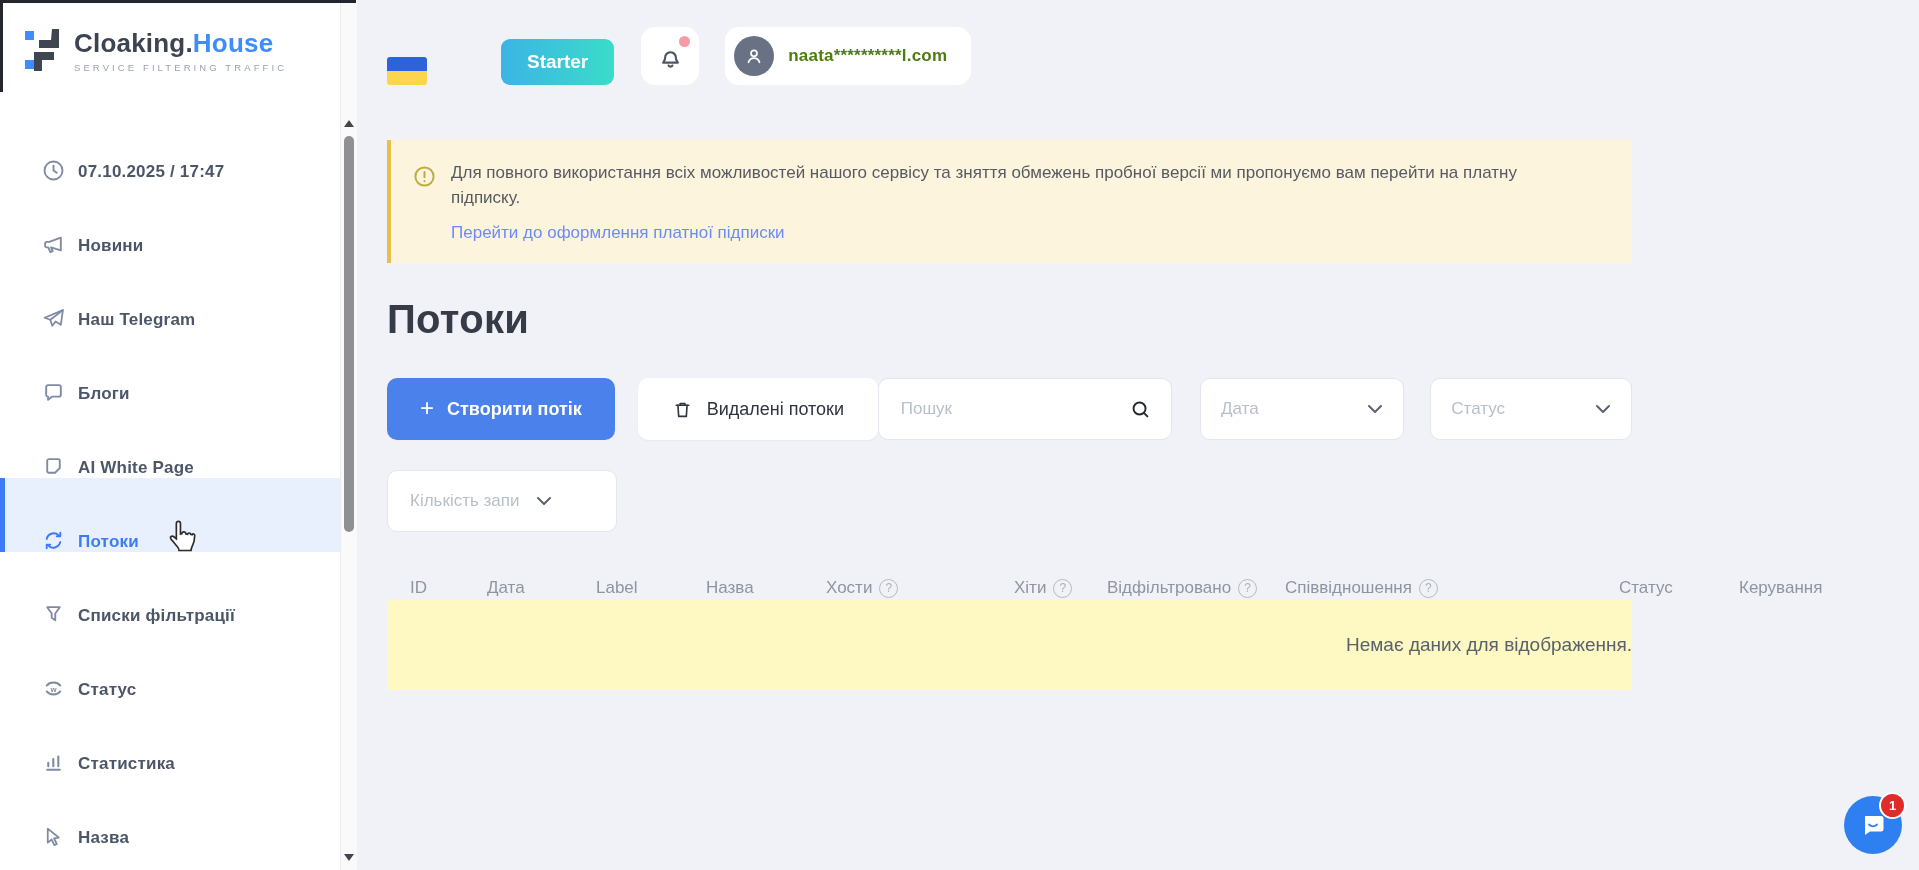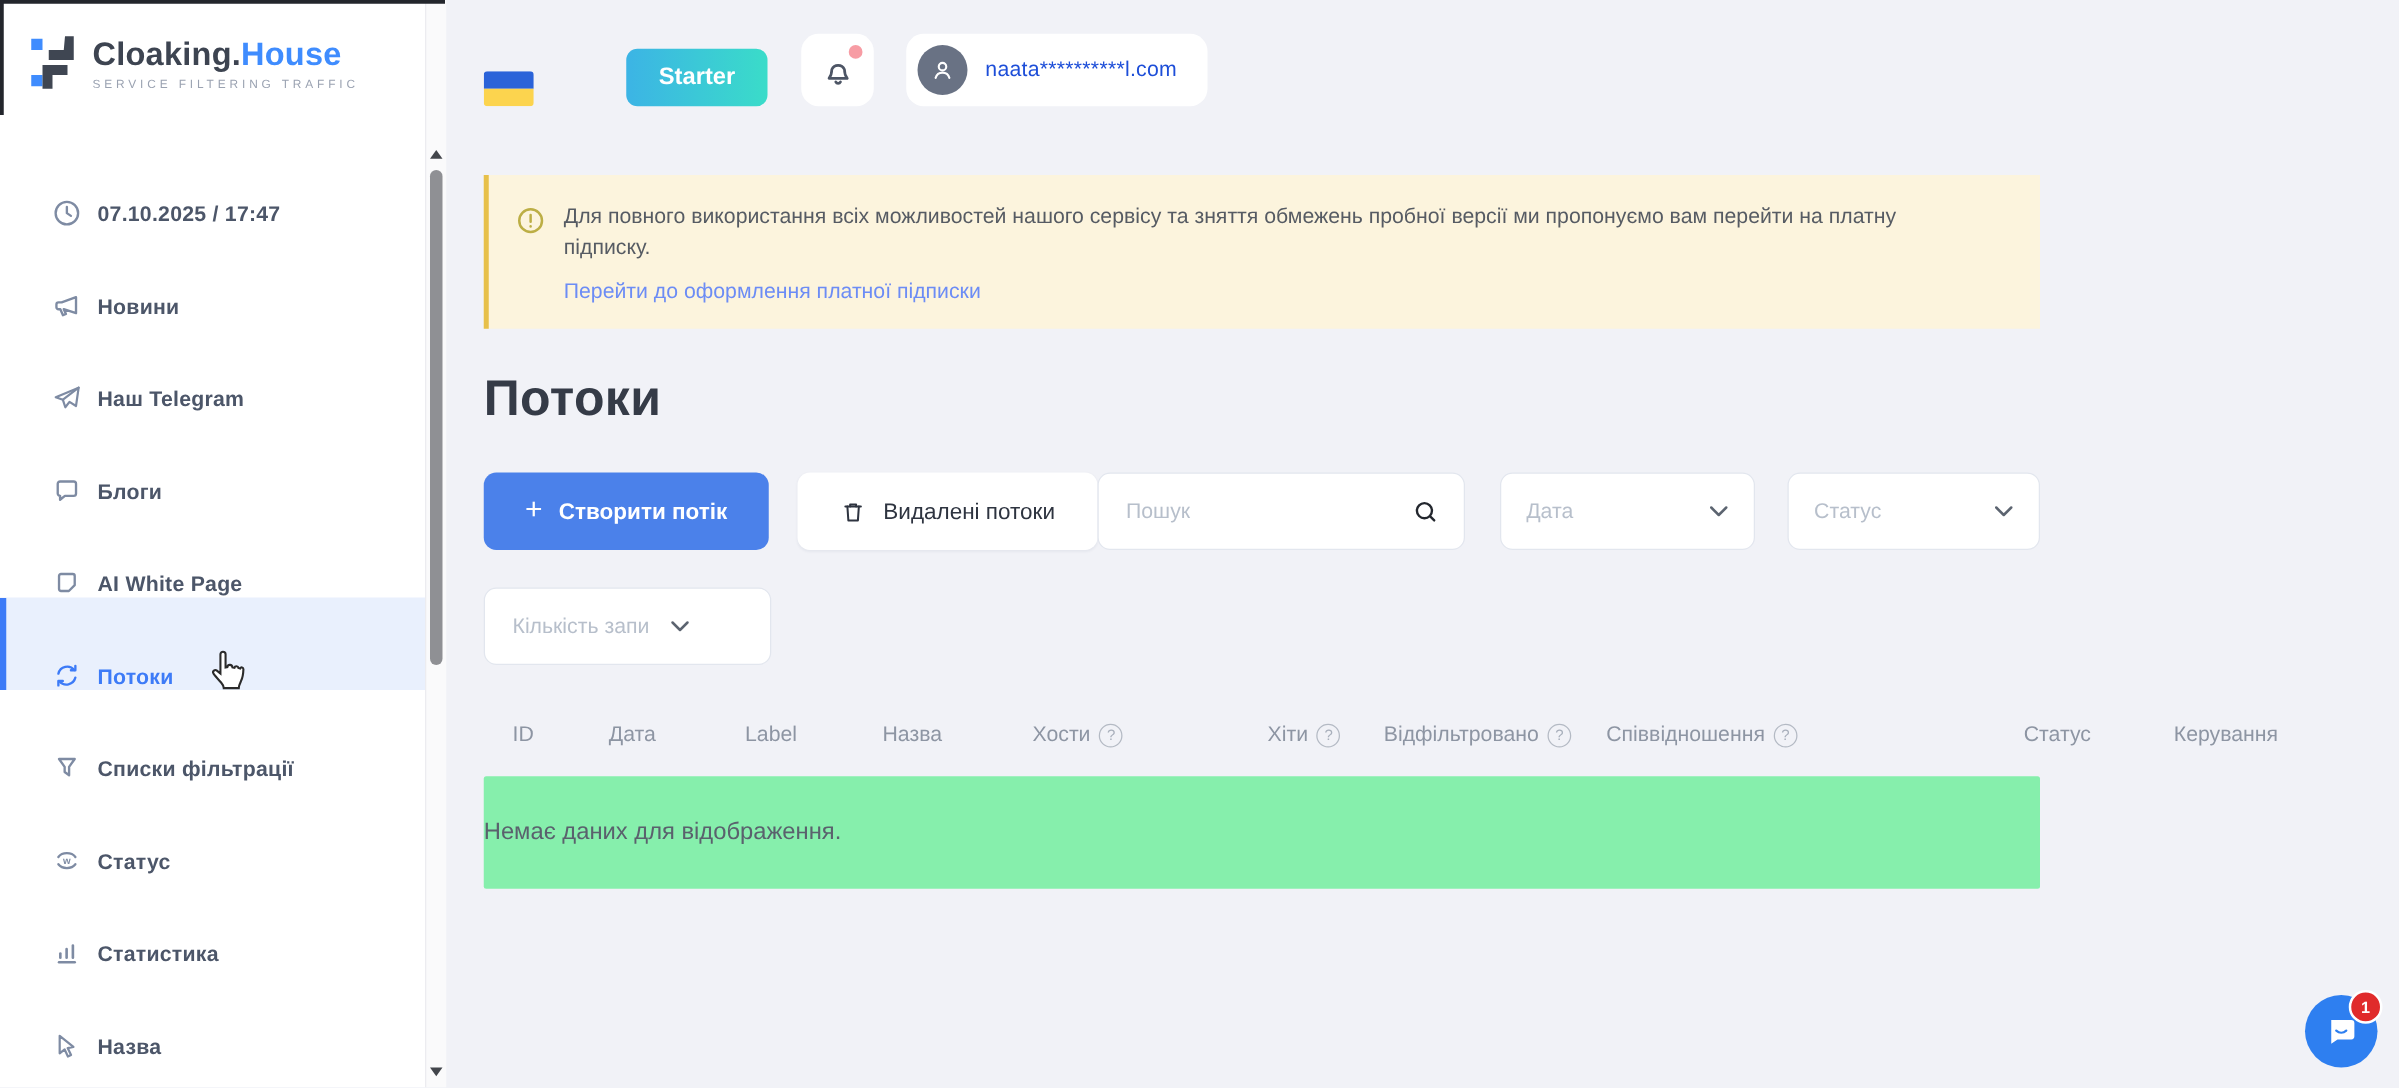--- a/index.html
+++ b/index.html
@@ -41,21 +41,21 @@
   .demo-label{font-size:17px;font-weight:700;color:#2f3540;line-height:1.3}
   .topbar-right{display:flex;align-items:flex-end}
   .flag{width:40px;height:28px;border-radius:3px;overflow:hidden;margin-right:74px;cursor:pointer;flex:none}
   .flag .b{height:14px;background:#2b63d9}
   .flag .y{height:14px;background:#fcd44e}
   .plan-btn{height:46px;padding:0 26px;border:none;border-radius:9px;background:linear-gradient(90deg,#3cb4e5,#3adcc9);color:#fff;font-size:19px;font-weight:700;cursor:pointer;font-family:"Liberation Sans",sans-serif}
   .bell-wrap{width:58px;height:58px;background:#fff;border-radius:14px;margin-left:27px;position:relative;display:flex;align-items:center;justify-content:center;cursor:pointer}
   .bell-dot{position:absolute;top:9px;right:9px;width:11px;height:11px;border-radius:50%;background:#f79ca4}
   .user-chip{height:58px;background:#fff;border-radius:14px;margin-left:26px;display:flex;align-items:center;padding:0 24px 0 9px;cursor:pointer}
   .avatar{width:40px;height:40px;border-radius:50%;background:#697284;display:flex;align-items:center;justify-content:center;margin-right:14px;flex:none}
-  .user-email{font-size:17px;font-weight:400;color:#1d4ed8;letter-spacing:.2px}
+  .user-email{font-size:17px;font-weight:700;color:#4d7c0f;letter-spacing:.2px}
 
   .banner{margin-top:28px;background:#fcf4dd;border-left:4px solid #e7c04a;display:flex;padding:21px 26px 20px 0}
   .banner-icon{margin:4px 15px 0 22px;flex:none;color:#bcae45}
   .banner-line{font-size:17px;color:#565b63;line-height:1.45}
   .banner-link{margin-top:13px;font-size:17px;color:#6c8cf5;cursor:pointer;display:inline-block}
 
   .page-title{margin:34px 0 0;font-size:40px;font-weight:800;color:#353b47;letter-spacing:.3px}
 
   .controls{margin-top:36px;display:flex;align-items:center}
   .btn-create{width:262px;height:62px;border:none;border-radius:10px;background:#4b81ea;color:#fff;font-size:18px;font-weight:600;display:flex;align-items:center;justify-content:center;gap:13px;cursor:pointer;font-family:"Liberation Sans",sans-serif}
@@ -70,21 +70,21 @@
   .dd.status{width:227px;margin-left:26px}
   .controls-row2{margin-top:30px;display:flex}
   .dd.per-page{width:230px;justify-content:flex-start;gap:16px;padding:0 14px 0 22px}
   .dd.per-page .dd-label{max-width:148px}
   .chev{flex:none;color:#5c6470}
 
   .table-head{margin-top:46px;display:grid;grid-template-columns:77px 109px 110px 120px 188px 93px 178px 334px 120px 1fr;padding-left:23px;align-items:center;color:#8d95a3;font-size:17px}
   .th{display:flex;align-items:center;gap:7px;white-space:nowrap}
   .help{width:19px;height:19px;border-radius:50%;border:1.5px solid #b4bac4;color:#a9b0bc;font-size:12px;display:inline-flex;align-items:center;justify-content:center;cursor:pointer;flex:none;box-sizing:border-box}
 
-  .empty-row{margin-top:23px;height:90px;background:#86efac;border-radius:2px;display:flex;align-items:center;justify-content:flex-start;color:#5a616d;font-size:19px}
+  .empty-row{margin-top:2px;height:90px;background:#fef9c3;border-radius:2px;display:flex;align-items:center;justify-content:flex-end;color:#5a616d;font-size:19px}
 
   .chat-launcher{position:absolute;right:17px;bottom:16px;width:58px;height:58px;border-radius:50%;background:#2e7ff0;display:flex;align-items:center;justify-content:center;cursor:pointer;z-index:50}
   .chat-badge{position:absolute;top:-4px;right:-4px;width:23px;height:23px;border-radius:50%;background:#e02b2b;border:2px solid #fff;color:#fff;font-size:13px;font-weight:700;display:flex;align-items:center;justify-content:center;box-sizing:content-box}
 </style>
 </head>
 <body>
 
 <div class="edge-top"></div>
 <div class="edge-left"></div>
 

